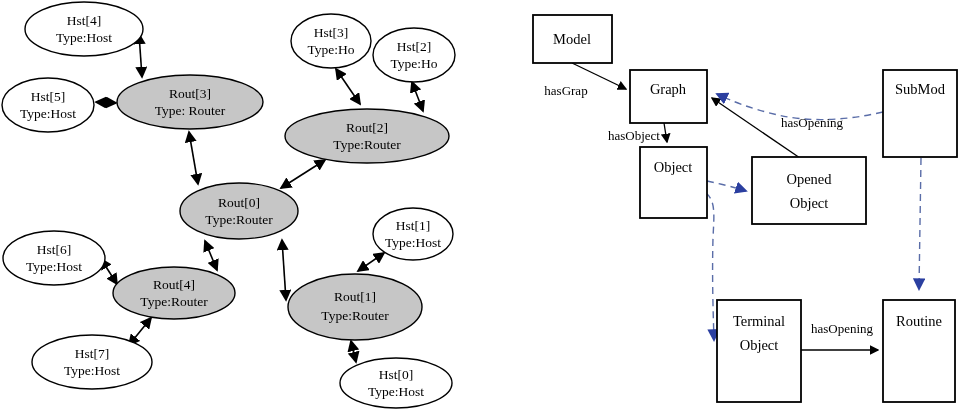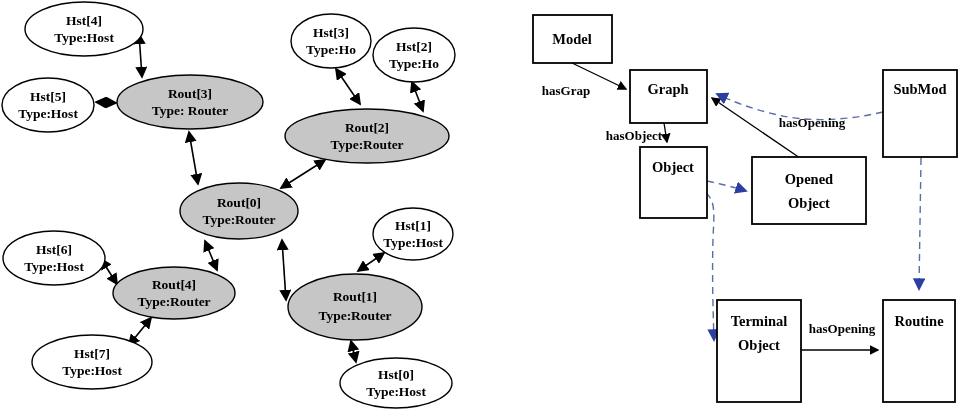--- a/index.html
+++ b/index.html
@@ -1,17 +1,17 @@
 <!DOCTYPE html>
 <html><head>
 <meta charset="utf-8">
 <style>
   html,body{margin:0;padding:0;background:#ffffff;}
   .page{position:relative;width:960px;height:410px;background:#ffffff;overflow:hidden;
-        font-family:"Liberation Serif", serif;font-weight:bold;}
+        font-family:"Liberation Serif", serif;}
   svg{position:absolute;top:0;}
   #net-svg{left:0;}
   #uml-svg{left:500px;}
   .node-ellipse{stroke:#000000;stroke-width:1.4;}
   .host-fill{fill:#ffffff;}
   .router-fill{fill:#c6c6c6;}
   .node-label{font-family:"Liberation Serif", serif;font-size:13.5px;fill:#000000;text-anchor:middle;}
   .net-edge{stroke:#000000;stroke-width:1.6;fill:none;}
   .uml-box{fill:#ffffff;stroke:#000000;stroke-width:1.8;}
   .uml-label{font-family:"Liberation Serif", serif;font-size:14.5px;fill:#000000;text-anchor:middle;}

